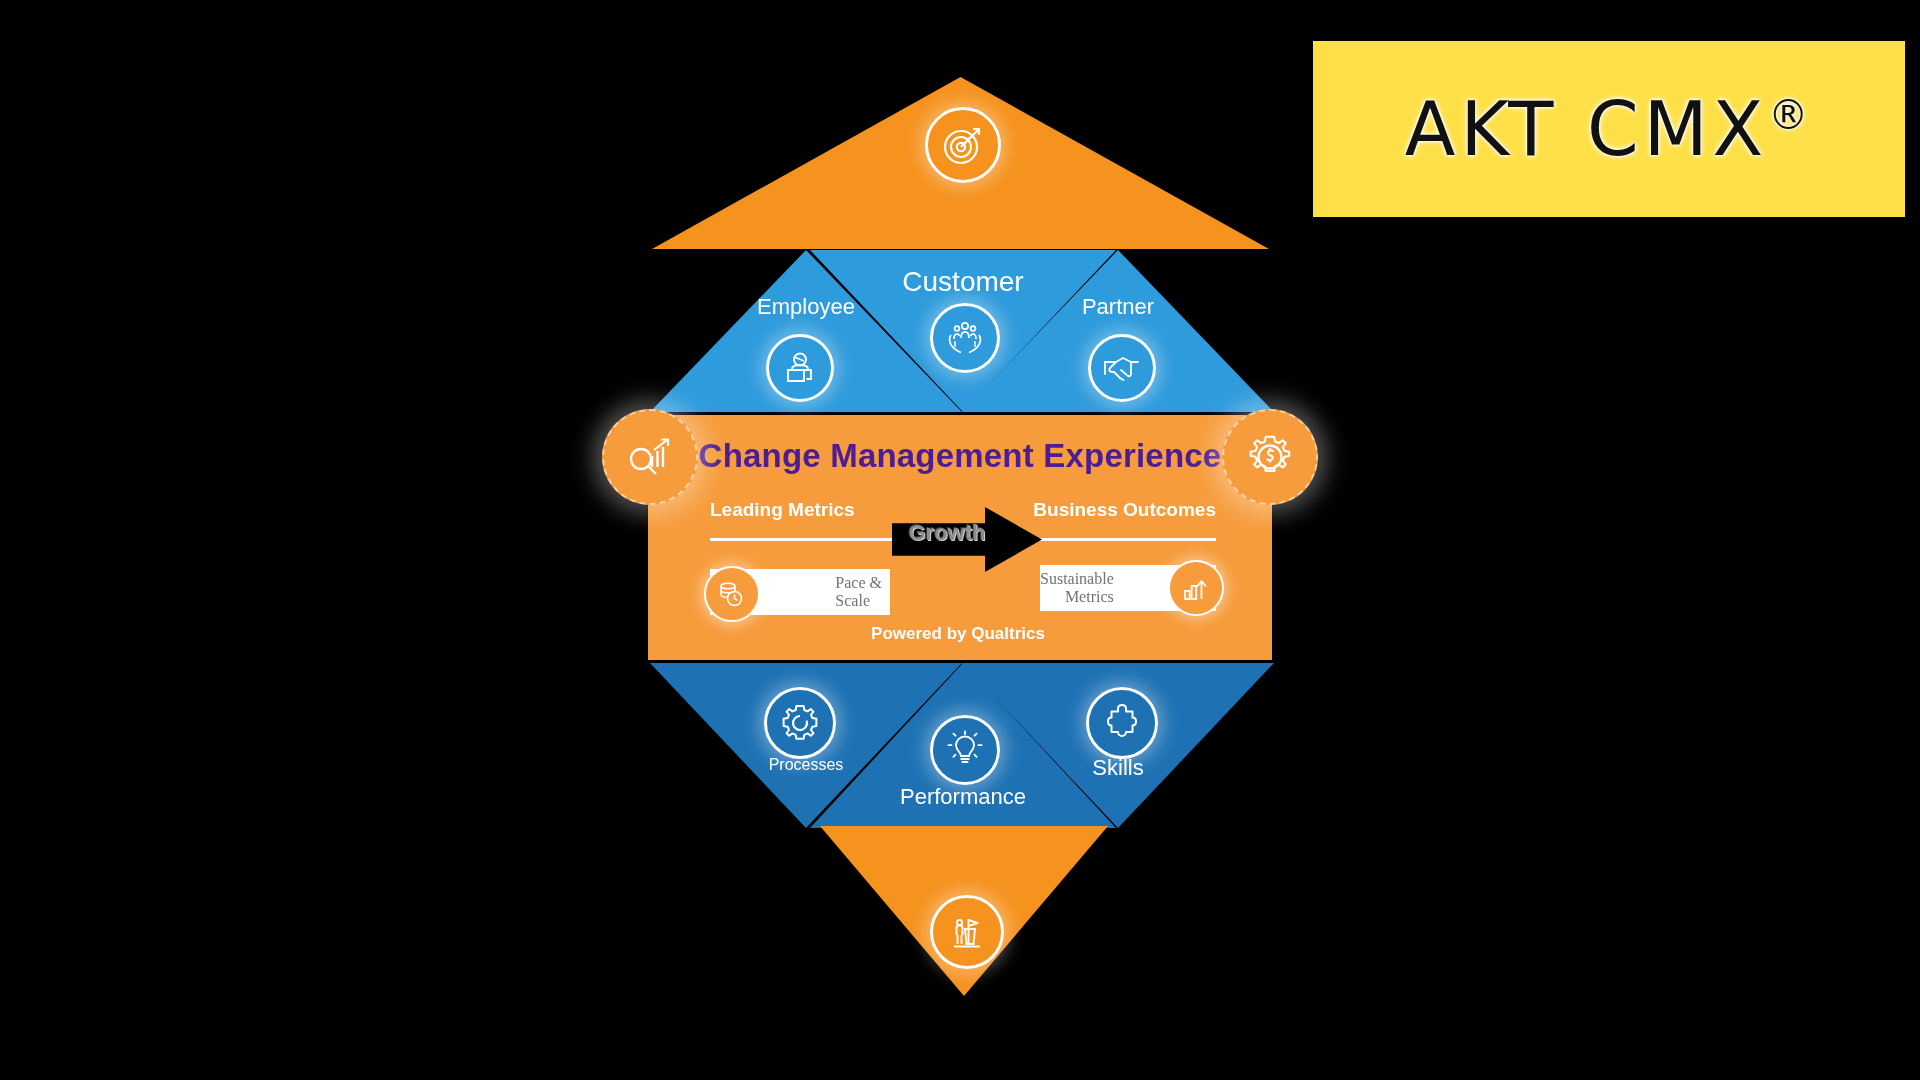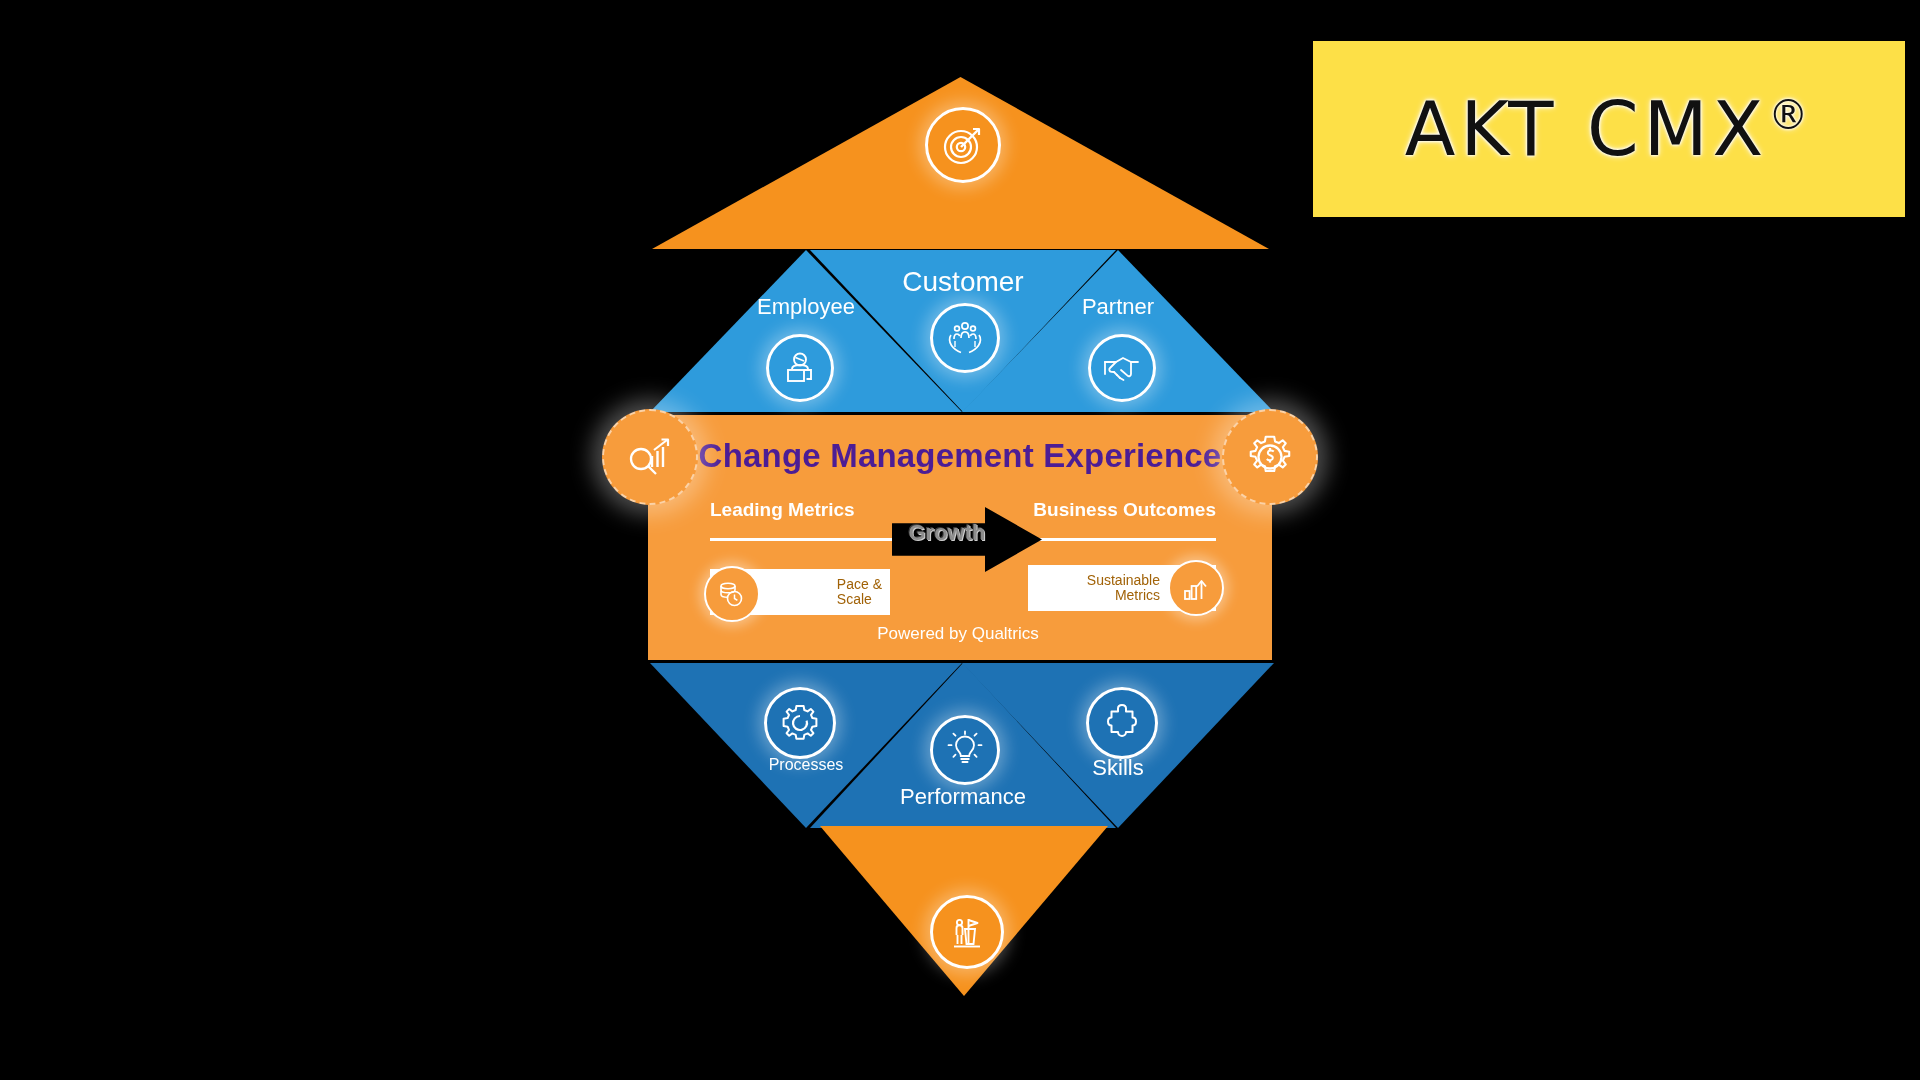--- a/index.html
+++ b/index.html
@@ -42,33 +42,33 @@
 
   #drivers-arrow{position:absolute;left:244px;top:92px;width:150px;height:65px;
                  background:#000;clip-path:polygon(0 25%,62% 25%,62% 0,100% 50%,62% 100%,62% 75%,0 75%);
                  box-shadow:0 0 18px 7px rgba(255,255,255,.45);}
   #drivers-label{position:absolute;left:244px;top:105px;width:110px;text-align:center;
                  color:#8d8d8d;font-size:22px;font-weight:bold;
                  text-shadow:1px 1px 0 #cfcfcf,-1px -1px 0 #3a3a3a;}
 
   .chip{position:absolute;background:#fff;height:46px;display:flex;align-items:center;}
   #chip-pace{left:62px;top:154px;width:172px;justify-content:flex-end;padding-right:8px;}
-  #chip-growth{right:56px;top:150px;width:176px;justify-content:flex-end;padding-left:12px;}
-  .chip-text{color:#a16207;font-size:14px;line-height:1.1;}
+  #chip-growth{right:56px;top:150px;width:176px;justify-content:flex-start;padding-left:0;}
+  .chip-text{color:#737373;font-size:16px;line-height:1.1;font-family:Liberation Serif, serif;}
   #chip-pace .chip-text{text-align:left;padding-left:58px;}
   #chip-growth .chip-text{text-align:right;padding-right:56px;}
 
   .chip-ico{position:absolute;width:52px;height:52px;border-radius:50%;background:#F79C3C;
             border:2px solid #fff;display:flex;align-items:center;justify-content:center;
             box-shadow:0 0 12px 5px rgba(255,255,255,.35);}
   #chip-pace .chip-ico{left:-6px;top:-3px;}
   #chip-growth .chip-ico{right:-8px;top:-5px;}
 
   #powered{position:absolute;left:0;right:4px;bottom:16px;text-align:center;color:#fff;
-           font-size:17px;font-weight:normal;}
+           font-size:17px;font-weight:bold;}
 
   .side-circle{position:absolute;width:92px;height:92px;border-radius:50%;background:#F79C3C;
                border:2px dashed rgba(255,255,255,.55);
                display:flex;align-items:center;justify-content:center;
                box-shadow:0 0 22px 10px rgba(255,255,255,.30);}
   #circle-left{left:-46px;top:-6px;}
   #circle-right{right:-46px;top:-6px;}
 </style>
 </head>
 <body>

